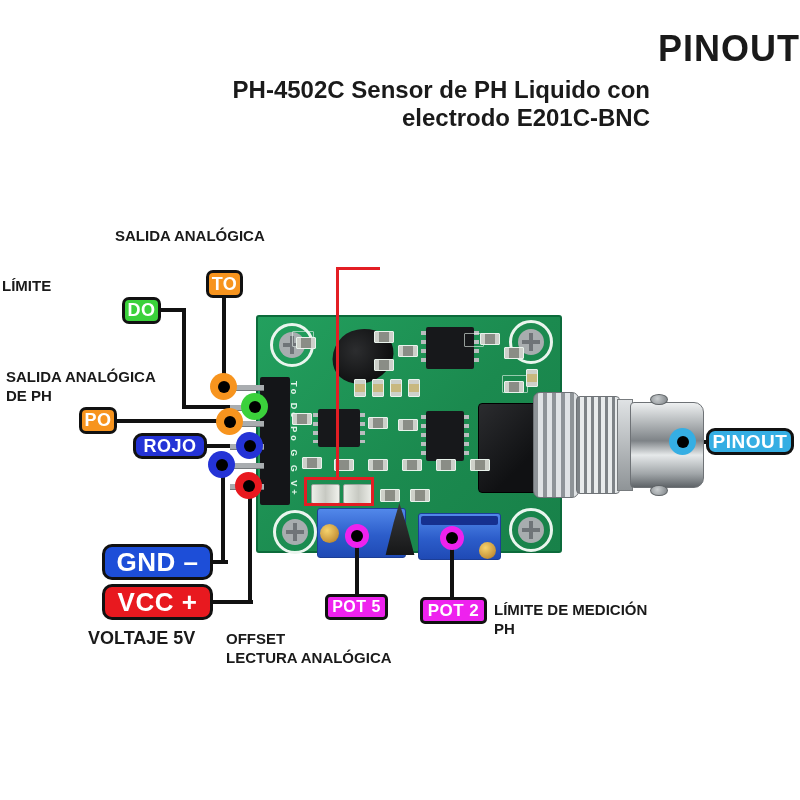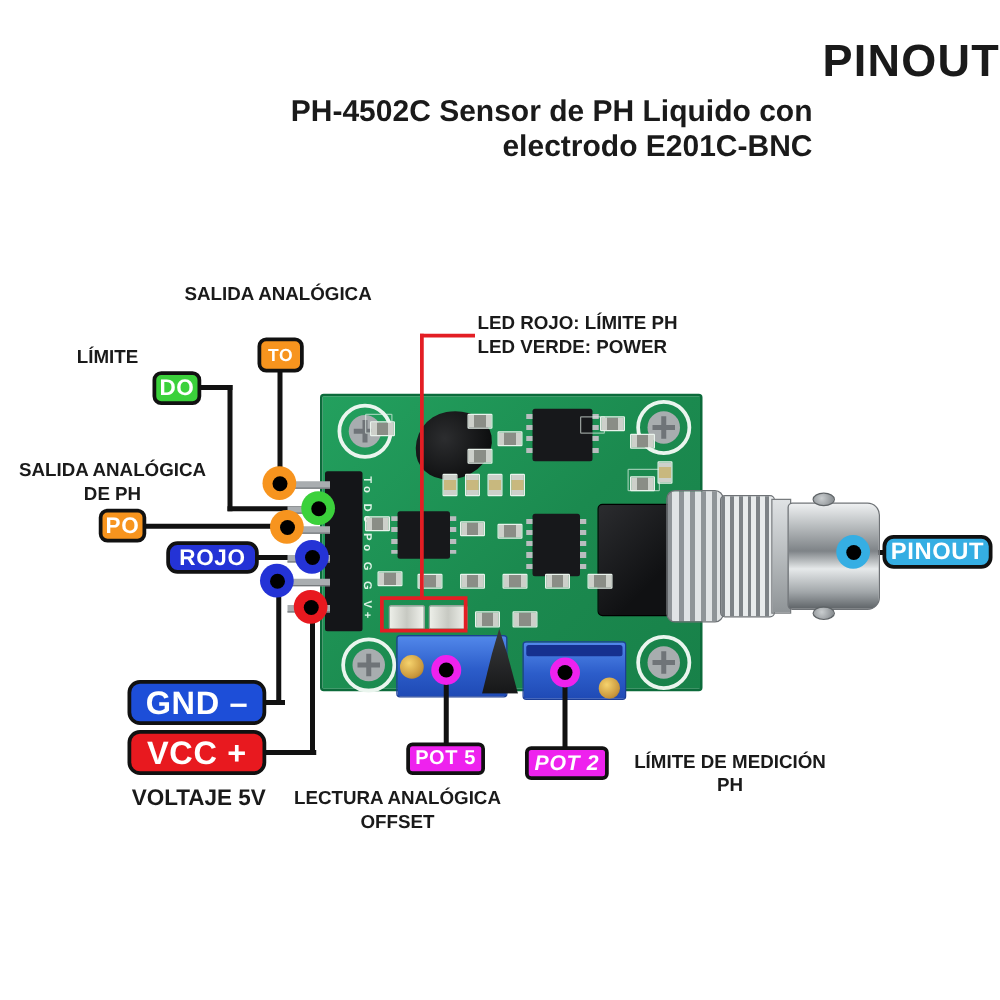--- a/index.html
+++ b/index.html
@@ -3,21 +3,21 @@
 <meta charset="utf-8">
 <style>
   html,body{margin:0;padding:0;background:#ffffff;}
   .canvas{position:relative;width:800px;height:800px;background:#fff;
           font-family:"Liberation Sans",sans-serif;color:#1a1a1a;overflow:hidden;}
   
   .hdr{position:absolute;left:0;top:28px;width:800px;text-align:right;z-index:1;}
   .hdr .title{font-size:36px;font-weight:bold;letter-spacing:1px;}
   .hdr .subtitle{margin:6px auto 0;max-width:500px;font-size:24px;font-weight:bold;line-height:1.15;}
   
-  .lbl{position:absolute;font-weight:bold;font-size:15px;line-height:1.25;text-align:center;z-index:6;}
+  .lbl{position:absolute;font-weight:bold;font-size:15px;line-height:1.25;text-align:left;z-index:6;}
   .lbl span{display:block;}
   .badge{position:absolute;display:flex;align-items:center;justify-content:center;
          font-weight:bold;color:#fff;border:3px solid #111;border-radius:7px;
          box-sizing:border-box;z-index:7;letter-spacing:0.5px;}
   .wire{position:absolute;background:#111;z-index:2;}
   .redline{position:absolute;background:#e31e24;z-index:5;}
   .redrect{position:absolute;border:3px solid #e31e24;box-sizing:border-box;z-index:5;background:transparent;}
   .dot{position:absolute;border-radius:50%;display:flex;align-items:center;justify-content:center;z-index:5;}
   .dot i{display:block;width:12px;height:12px;border-radius:50%;background:#000;}
   .pinbar{position:absolute;width:34px;height:5px;background:#a9adb0;border-bottom:1px solid #75797c;z-index:3;}
@@ -196,47 +196,43 @@
   <div class="dot" style="left:345px;top:524px;width:24px;height:24px;background:#ee22ee;">
       <i></i>
     </div>
   <div class="dot" style="left:440px;top:526px;width:24px;height:24px;background:#ee22ee;">
       <i></i>
     </div>
   <div class="dot" style="left:669px;top:428px;width:27px;height:27px;background:#35aee3;">
       <i></i>
     </div>
 
-  <div class="badge" style="left:206px;top:270px;width:37px;height:28px;background:#f7941e;font-size:14px;">TO</div>
+  <div class="badge" style="left:206px;top:270px;width:37px;height:28px;background:#f7941e;font-size:18px;">TO</div>
   <div class="badge" style="left:122px;top:297px;width:39px;height:27px;background:#3bd13b;font-size:18px;">DO</div>
   <div class="badge" style="left:79px;top:407px;width:38px;height:27px;background:#f7941e;font-size:18px;">PO</div>
   <div class="badge" style="left:133px;top:433px;width:74px;height:26px;background:#2433d6;font-size:18px;border-radius:9px;">ROJO</div>
   <div class="badge" style="left:102px;top:544px;width:111px;height:36px;background:#1d4ed8;font-size:26px;border-radius:10px;">GND –</div>
   <div class="badge" style="left:102px;top:584px;width:111px;height:36px;background:#e8191f;font-size:26px;border-radius:10px;">VCC +</div>
   <div class="badge" style="left:325px;top:594px;width:63px;height:26px;background:#ee22ee;font-size:16px;border-radius:5px;">POT 5</div>
-  <div class="badge" style="left:420px;top:597px;width:67px;height:27px;background:#ee22ee;font-size:17px;border-radius:5px;font-style:italic;">POT 2</div>
+  <div class="badge" style="left:420px;top:597px;width:67px;height:27px;background:#ee22ee;font-size:17px;border-radius:5px;">POT 2</div>
   <div class="badge" style="left:706px;top:428px;width:88px;height:27px;background:#35aee3;font-size:19px;border-radius:9px;">PINOUT</div>
 
   <div class="lbl" style="left:115px;top:227px;width:215px;">
     <span>SALIDA ANALÓGICA</span>
   </div>
   <div class="lbl" style="left:2px;top:277px;width:168px;">
     <span>LÍMITE</span>
-  </div>
-  <div class="lbl" style="left:382px;top:250px;width:210px;text-align:left;">
-    <span>LED ROJO: LÍMITE PH</span>
-    <span>LED VERDE: POWER</span>
   </div>
   <div class="lbl" style="left:6px;top:368px;width:168px;">
     <span>SALIDA ANALÓGICA</span>
     <span>DE PH</span>
   </div>
   <div class="lbl" style="left:88px;top:627px;width:142px;font-size:18px;">VOLTAJE 5V</div>
   <div class="lbl" style="left:226px;top:630px;width:184px;">
+    <span>OFFSET</span>
     <span>LECTURA ANALÓGICA</span>
-    <span>OFFSET</span>
   </div>
   <div class="lbl" style="left:494px;top:601px;width:180px;">
     <span>LÍMITE DE MEDICIÓN</span>
     <span>PH</span>
   </div>
 
 </div>
 
 </body></html>

